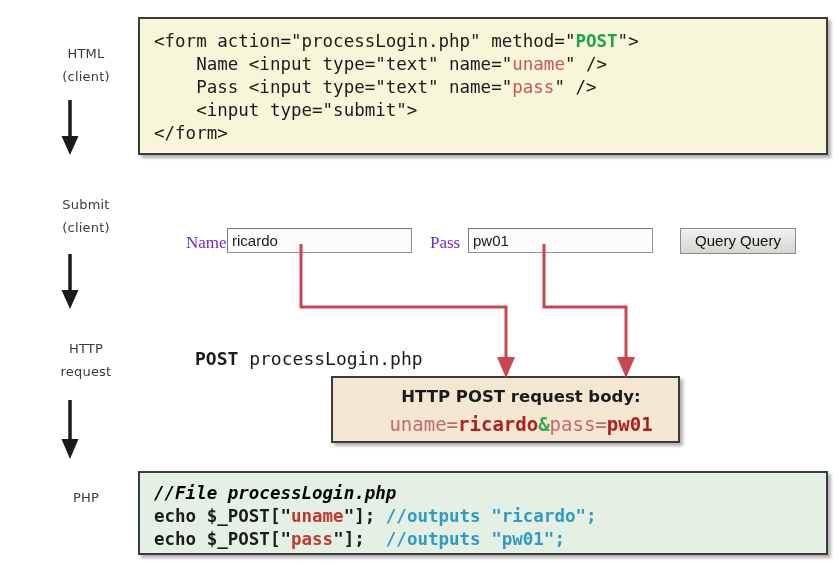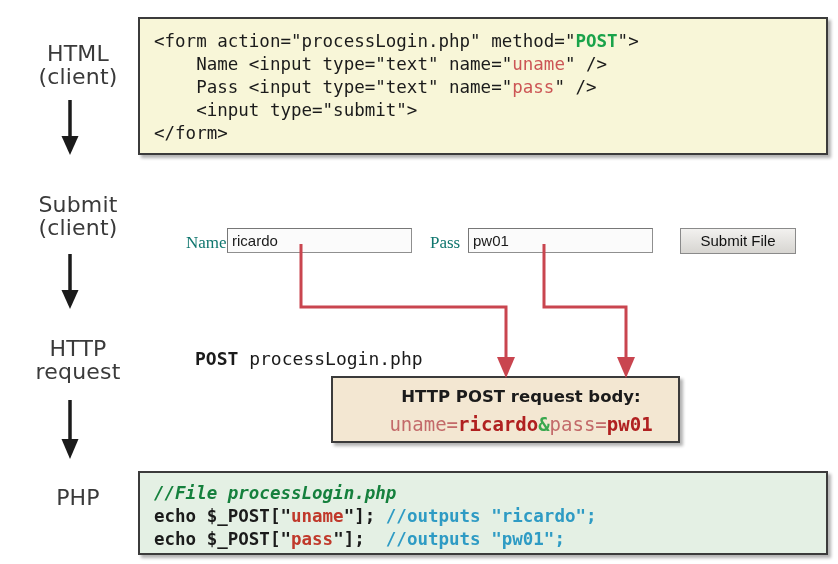--- a/index.html
+++ b/index.html
@@ -16,24 +16,24 @@
     height: 564px;
     background: #ffffff;
     overflow: hidden;
   }
 
   
   .flow-label {
     position: absolute;
     width: 140px;
     text-align: center;
-    left: 8px;
+    left: 16px;
     color: #3a3a3a;
     font-family: "DejaVu Sans", sans-serif;
-    font-size: 22px;
+    font-size: 13px;
     line-height: 23px;
     letter-spacing: 0.2px;
   }
   .flow-label .l2 { display: block; }
 
   .flow-arrow {
     position: absolute;
     left: 58px;
     width: 24px;
   }
@@ -55,32 +55,32 @@
     margin: 0;
     font-family: "DejaVu Sans Mono", monospace;
     font-size: 17.5px;
     line-height: 23px;
     color: #1b1b1b;
     white-space: pre;
   }
   .k-green  { color: #1aa34a; font-weight: bold; }
   .k-red    { color: #cc5555; }
   .k-redb   { color: #c0392b; font-weight: bold; }
-  .k-cyan   { color: #15803d; font-style: italic; font-weight: bold; }
+  .k-cyan   { color: #000000; font-style: italic; font-weight: bold; }
   .k-cyan-n { color: #2e9bc4; font-weight: bold; }
   .k-bold   { font-weight: bold; }
 
   
   #browser-form {
     position: absolute;
   }
   .form-label {
     font-family: "Liberation Serif", serif;
     font-size: 17px;
-    color: #0f766e;
+    color: #6d28d9;
     position: absolute;
     top: 5px;
   }
   .text-field {
     position: absolute;
     box-sizing: border-box;
     top: 0;
     height: 25px;
     background: #fbfbfb;
     border: 1px solid #8f8f8f;
@@ -206,21 +206,21 @@
 <span>&lt;/form&gt;</span></pre>
   </div>
 
   <div id="browser-form" style="left:186px; top:228px; width:615px; height:28px;">
     <span class="form-label" style="left:0px;">Name</span>
     <div class="text-field" style="left:41px; width:185px;">ricardo</div>
 
     <span class="form-label" style="left:244px;">Pass</span>
     <div class="text-field" style="left:282px; width:185px;">pw01</div>
 
-    <div class="submit-btn" style="left:494px; width:116px;">Submit File</div>
+    <div class="submit-btn" style="left:494px; width:116px;">Query Query</div>
   </div>
 
   <div id="post-line" style="left:147px; top:348px;"><span class="verb">POST</span><span> processLogin.php</span></div>
 
   <div id="post-body-box" style="left:331px; top:376px; width:349px; height:67px;">
     <div class="bb-title">HTTP POST request body:</div>
     <div class="bb-payload"><span class="p-key">uname</span><span class="p-eq">=</span><span class="p-val">ricardo</span><span class="p-amp">&amp;</span><span class="p-key">pass</span><span class="p-eq">=</span><span class="p-val">pw01</span></div>
   </div>
 
   <div class="code-box php-box" style="left:138px; top:471px; width:690px; height:84px;">

